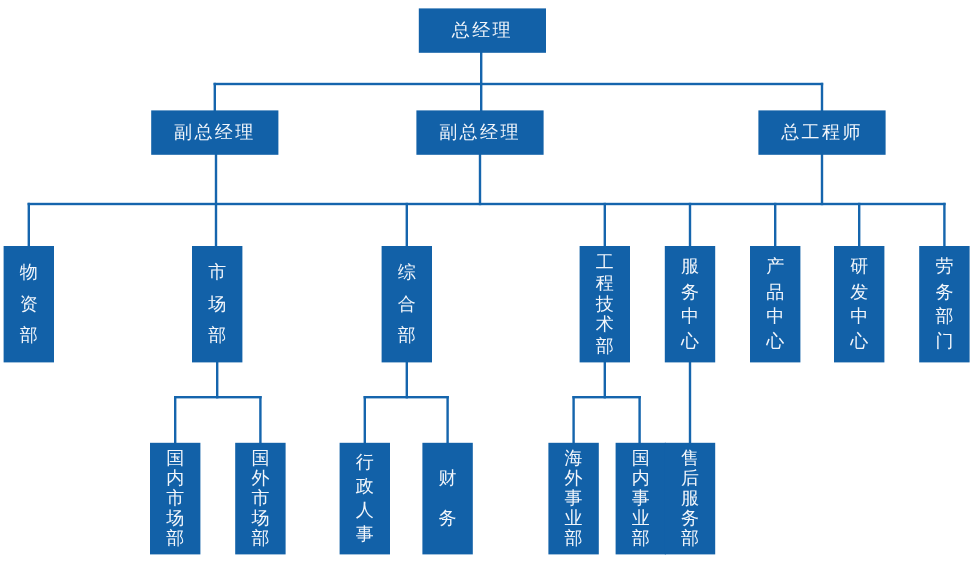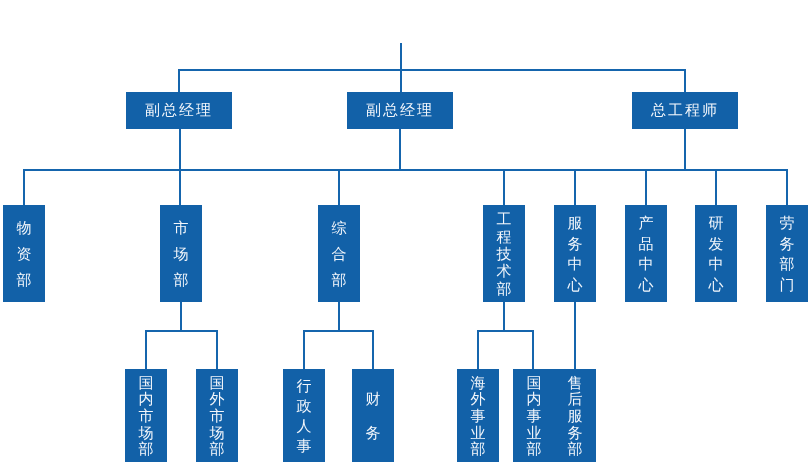--- a/index.html
+++ b/index.html
@@ -66,20 +66,23 @@
   <div class="vline" style="left:303px;top:330px;width:2px;height:40px"></div>
   <div class="vline" style="left:372px;top:330px;width:2px;height:40px"></div>
 
   <div class="vline" style="left:503px;top:300px;width:2px;height:32px"></div>
   <div class="hline" style="left:477px;top:330px;width:57px;height:2px"></div>
   <div class="vline" style="left:477px;top:330px;width:2px;height:40px"></div>
   <div class="vline" style="left:532px;top:330px;width:2px;height:40px"></div>
 
   <div class="vline" style="left:574px;top:300px;width:2px;height:70px"></div>
 
+  <div class="box h" style="left:349px;top:7px;width:106px;height:37px">
+    <span>总经理</span>
+  </div>
 
   <div class="box h" style="left:126px;top:92px;width:106px;height:37px">
     <span>副总经理</span>
   </div>
   <div class="box h" style="left:632px;top:92px;width:106px;height:37px">
     <span>总工程师</span>
   </div>
   <div class="box h" style="left:347px;top:92px;width:106px;height:37px">
     <span>副总经理</span>
   </div>

